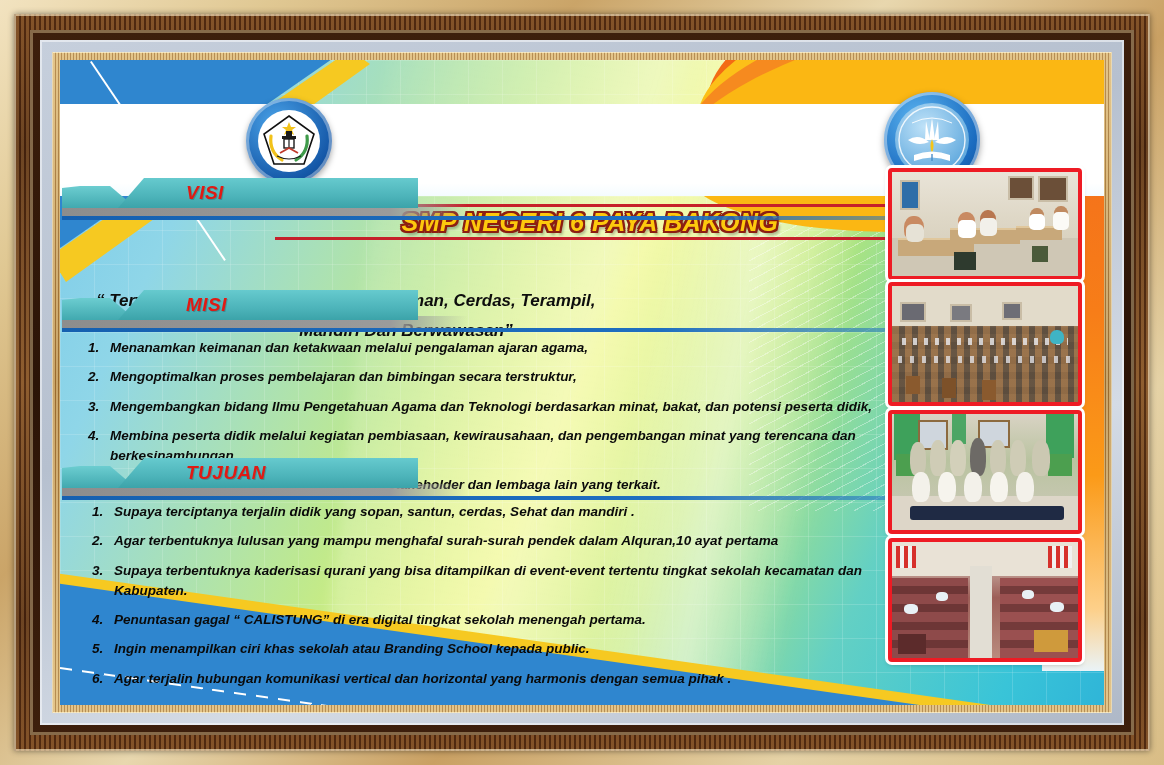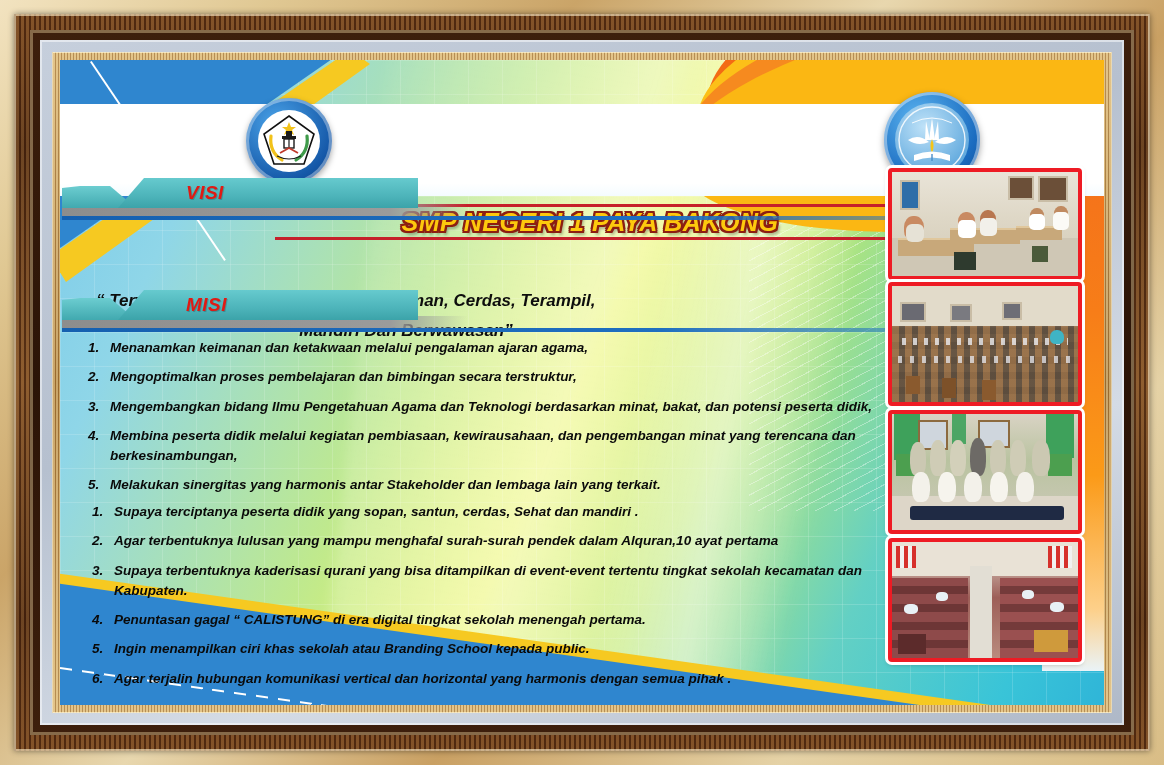--- a/index.html
+++ b/index.html
@@ -214,21 +214,21 @@
   <div class="ribbon rb3"></div>
   <div class="ribbon rb4"></div>
   <div class="ribbon rb5"></div>
   <div class="ribbon rb6"></div>
 
   <div class="right-orange"></div>
   <div class="right-orange-h"></div>
 
   <div class="titlebar">
     <div class="title-rule"></div>
-    <div class="title-sub">SMP NEGERI 1 PAYA BAKONG</div>
+    <div class="title-sub">SMP NEGERI 6 PAYA BAKONG</div>
     <div class="title-rule2"></div>
   </div>
 
   <div class="logo logo-left">
     <div class="logo-left-in">
       <svg width="58" height="58" viewBox="0 0 58 58">
         <polygon points="29,4 54,22 44,52 14,52 4,22" fill="#ffffff" stroke="#111" stroke-width="1.6"></polygon>
         <path d="M11 24 Q9 40 22 48" stroke="#f2c21a" stroke-width="3.2" fill="none" stroke-linecap="round"></path>
         <path d="M47 24 Q49 40 36 48" stroke="#3f9b4a" stroke-width="3.2" fill="none" stroke-linecap="round"></path>
         <polygon points="29,10 31,15 36,15 32,18 34,23 29,20 24,23 26,18 22,15 27,15" fill="#f2c21a"></polygon>
@@ -298,25 +298,32 @@
       <div class="li">
         <span class="num">4.</span>
         <span class="txt">Membina peserta didik melalui kegiatan pembiasaan, kewirausahaan, dan pengembangan minat yang terencana dan berkesinambungan,</span>
       </div>
       <div class="li">
         <span class="num">5.</span>
         <span class="txt">Melakukan sinergitas yang harmonis antar Stakeholder dan lembaga lain yang terkait.</span>
       </div>
     </div>
 
+  <div class="sec" style="top:398px;">
+    <div class="sec-shadow2"></div>
+    <div class="sec-band-a"></div>
+    <div class="sec-band-b"></div>
+    <div class="sec-label">TUJUAN</div>
+    <div class="sec-rule"></div>
+  </div>
 
   <div class="list" id="tujuan-list" style="top:442px;left:32px;">
       <div class="li">
         <span class="num">1.</span>
-        <span class="txt">Supaya terciptanya peserta didik yang sopan, santun, cerdas, Sehat dan mandiri .</span>
+        <span class="txt">Supaya terciptanya terjalin didik yang sopan, santun, cerdas, Sehat dan mandiri .</span>
       </div>
       <div class="li">
         <span class="num">2.</span>
         <span class="txt">Agar terbentuknya lulusan yang mampu menghafal surah-surah pendek dalam Alquran,10 ayat pertama</span>
       </div>
       <div class="li">
         <span class="num">3.</span>
         <span class="txt">Supaya terbentuknya kaderisasi qurani yang bisa ditampilkan di event-event tertentu tingkat sekolah kecamatan dan Kabupaten.</span>
       </div>
       <div class="li">

